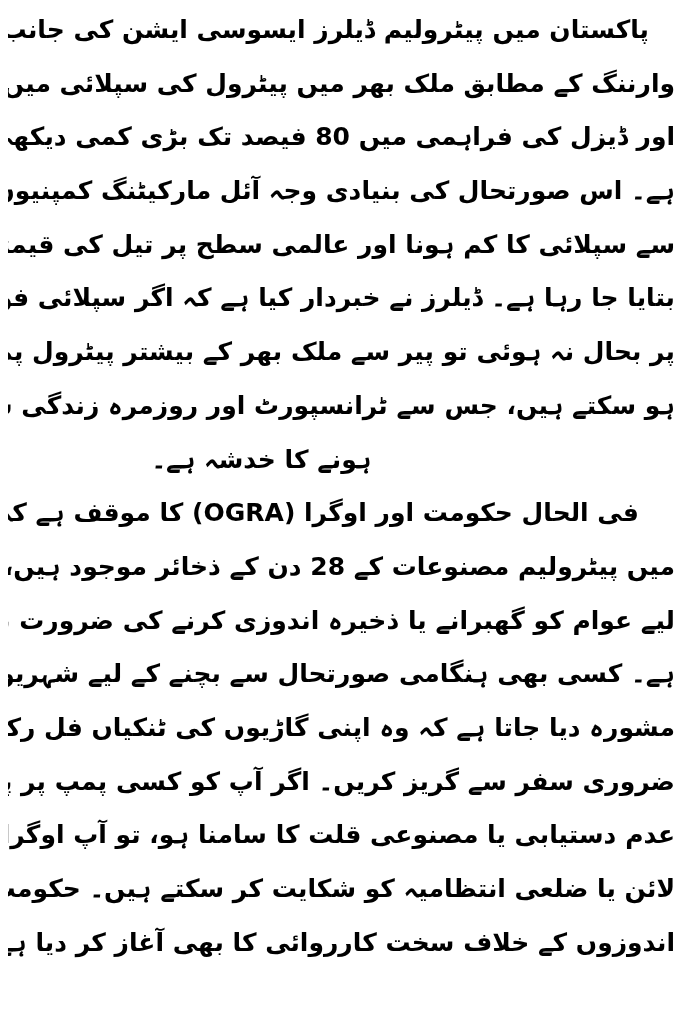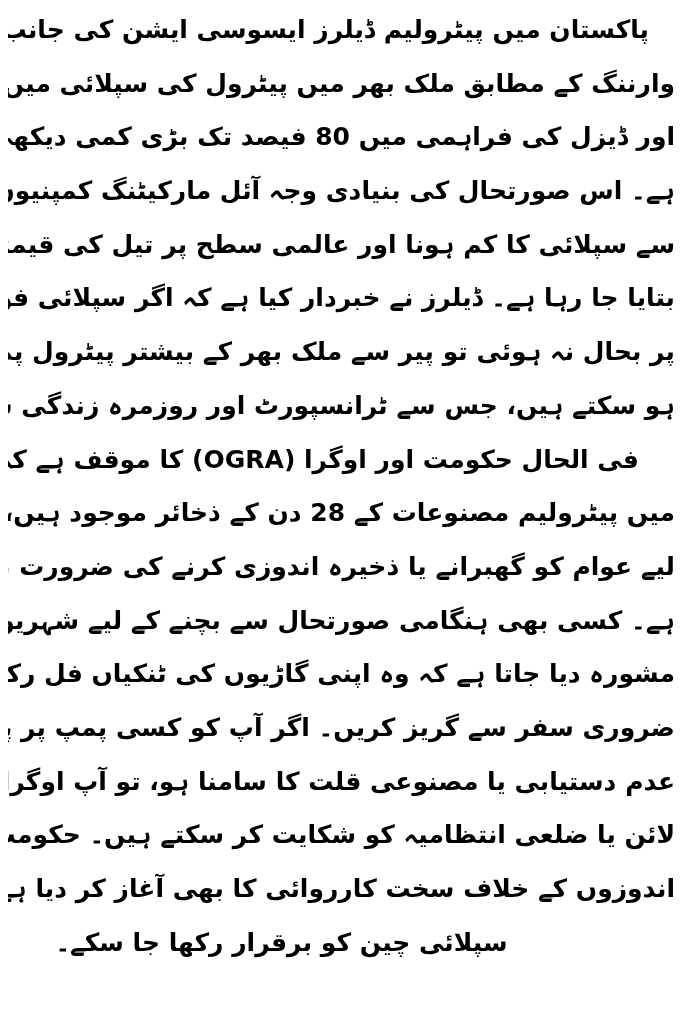--- a/index.html
+++ b/index.html
@@ -57,28 +57,28 @@
 
   <div class="paragraph">
     <div class="line p1-first">پاکستان میں پیٹرولیم ڈیلرز ایسوسی ایشن کی جانب سے حالیہ</div>
     <div class="line">وارننگ کے مطابق ملک بھر میں پیٹرول کی سپلائی میں 50 فیصد</div>
     <div class="line">اور ڈیزل کی فراہمی میں 80 فیصد تک بڑی کمی دیکھی جا رہی</div>
     <div class="line">ہے۔ اس صورتحال کی بنیادی وجہ آئل مارکیٹنگ کمپنیوں کی جانب</div>
     <div class="line">سے سپلائی کا کم ہونا اور عالمی سطح پر تیل کی قیمتوں میں اتار چڑھاؤ</div>
     <div class="line">بتایا جا رہا ہے۔ ڈیلرز نے خبردار کیا ہے کہ اگر سپلائی فوری طور</div>
     <div class="line">پر بحال نہ ہوئی تو پیر سے ملک بھر کے بیشتر پیٹرول پمپس بند</div>
     <div class="line">ہو سکتے ہیں، جس سے ٹرانسپورٹ اور روزمرہ زندگی شدید متاثر</div>
+    <div class="line center-a">ہونے کا خدشہ ہے۔</div>
   </div>
 
   <div class="paragraph">
     <div class="line p2-first">فی الحال حکومت اور اوگرا (OGRA) کا موقف ہے کہ ملک</div>
     <div class="line">میں پیٹرولیم مصنوعات کے 28 دن کے ذخائر موجود ہیں، اس</div>
     <div class="line">لیے عوام کو گھبرانے یا ذخیرہ اندوزی کرنے کی ضرورت نہیں</div>
     <div class="line">ہے۔ کسی بھی ہنگامی صورتحال سے بچنے کے لیے شہریوں کو</div>
     <div class="line">مشورہ دیا جاتا ہے کہ وہ اپنی گاڑیوں کی ٹنکیاں فل رکھیں اور غیر</div>
     <div class="line">ضروری سفر سے گریز کریں۔ اگر آپ کو کسی پمپ پر پیٹرول کی</div>
     <div class="line">عدم دستیابی یا مصنوعی قلت کا سامنا ہو، تو آپ اوگرا کی ہیلپ</div>
     <div class="line">لائن یا ضلعی انتظامیہ کو شکایت کر سکتے ہیں۔ حکومت نے ذخیرہ</div>
     <div class="line">اندوزوں کے خلاف سخت کارروائی کا بھی آغاز کر دیا ہے تاکہ</div>
-    <div class="line center-b">سپلائی چین کو برقرار رکھا جا سکے۔</div>
   </div>
 
 </div>
 
 </body></html>

